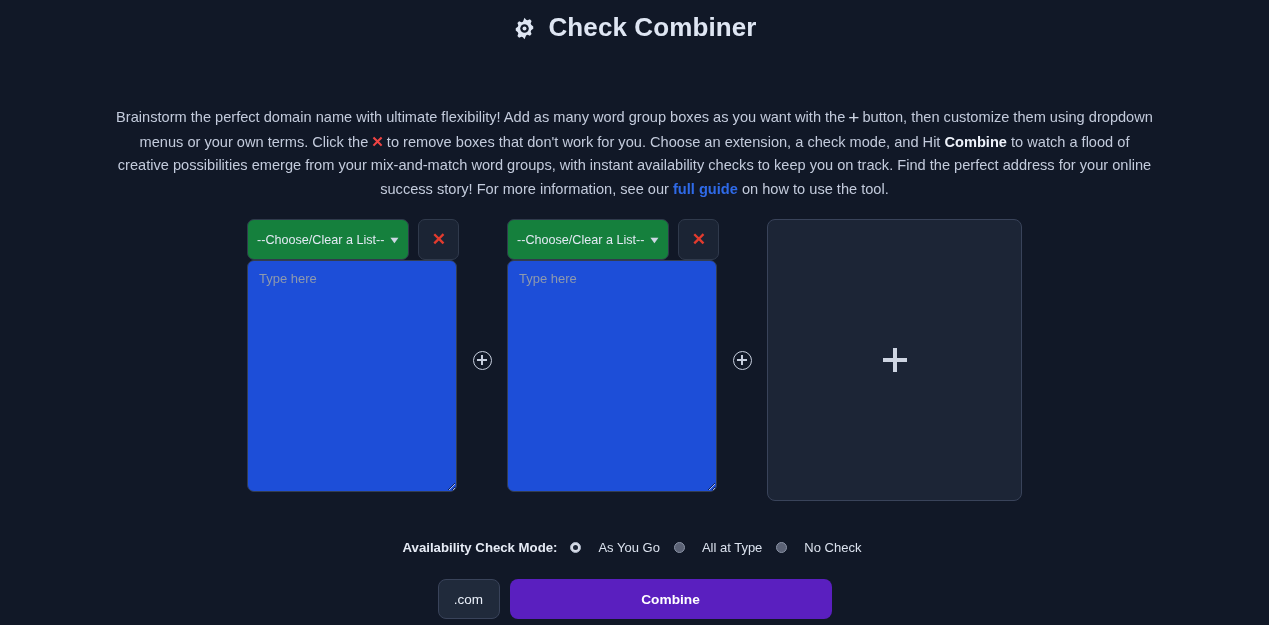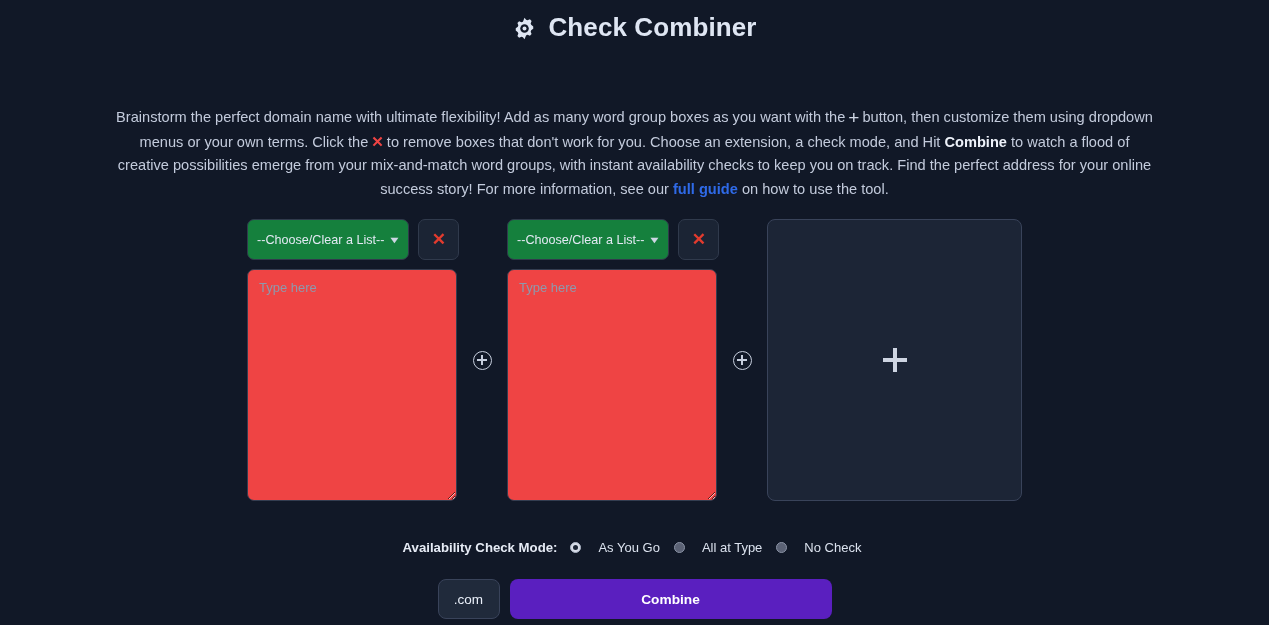--- a/index.html
+++ b/index.html
@@ -126,24 +126,23 @@
     cursor: pointer;
     flex: none;
   }
   .remove-btn .x {
     color: #e23b2e;
     font-size: 17px;
     font-weight: bold;
     line-height: 1;
   }
   .word-area {
-    margin-top: 9px;
     width: 210px;
     height: 232px;
-    background: #ef4444;
+    background: #1d4ed8;
     border: 1px solid #333d50;
     border-radius: 7px;
     color: #e3e9f4;
     font-size: 13px;
     font-family: "Liberation Sans", sans-serif;
     padding: 10px 11px;
     resize: both;
     outline: none;
   }
   .word-area::placeholder { color: #8e99ad; }

